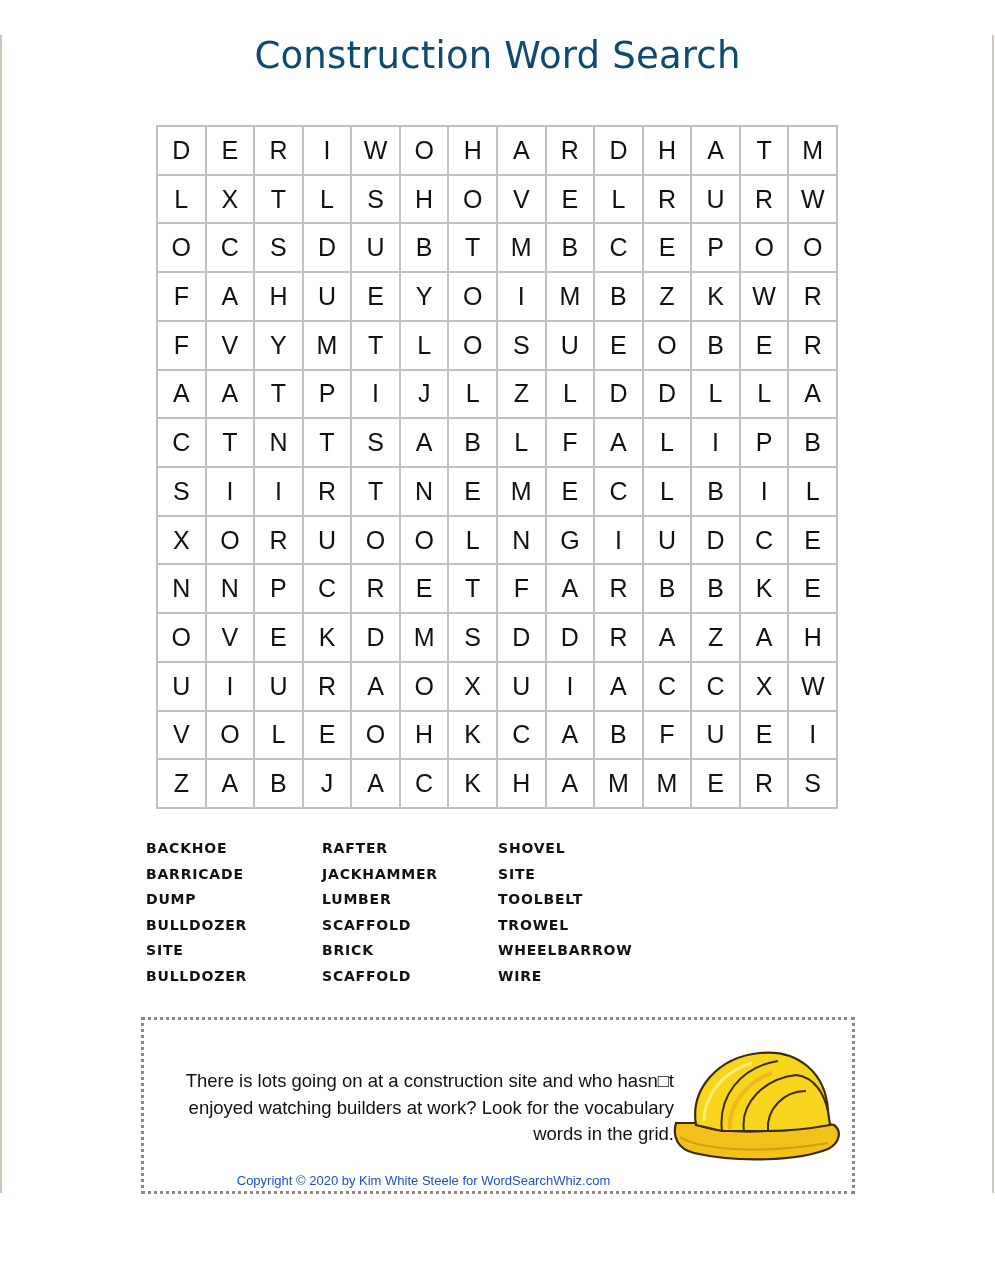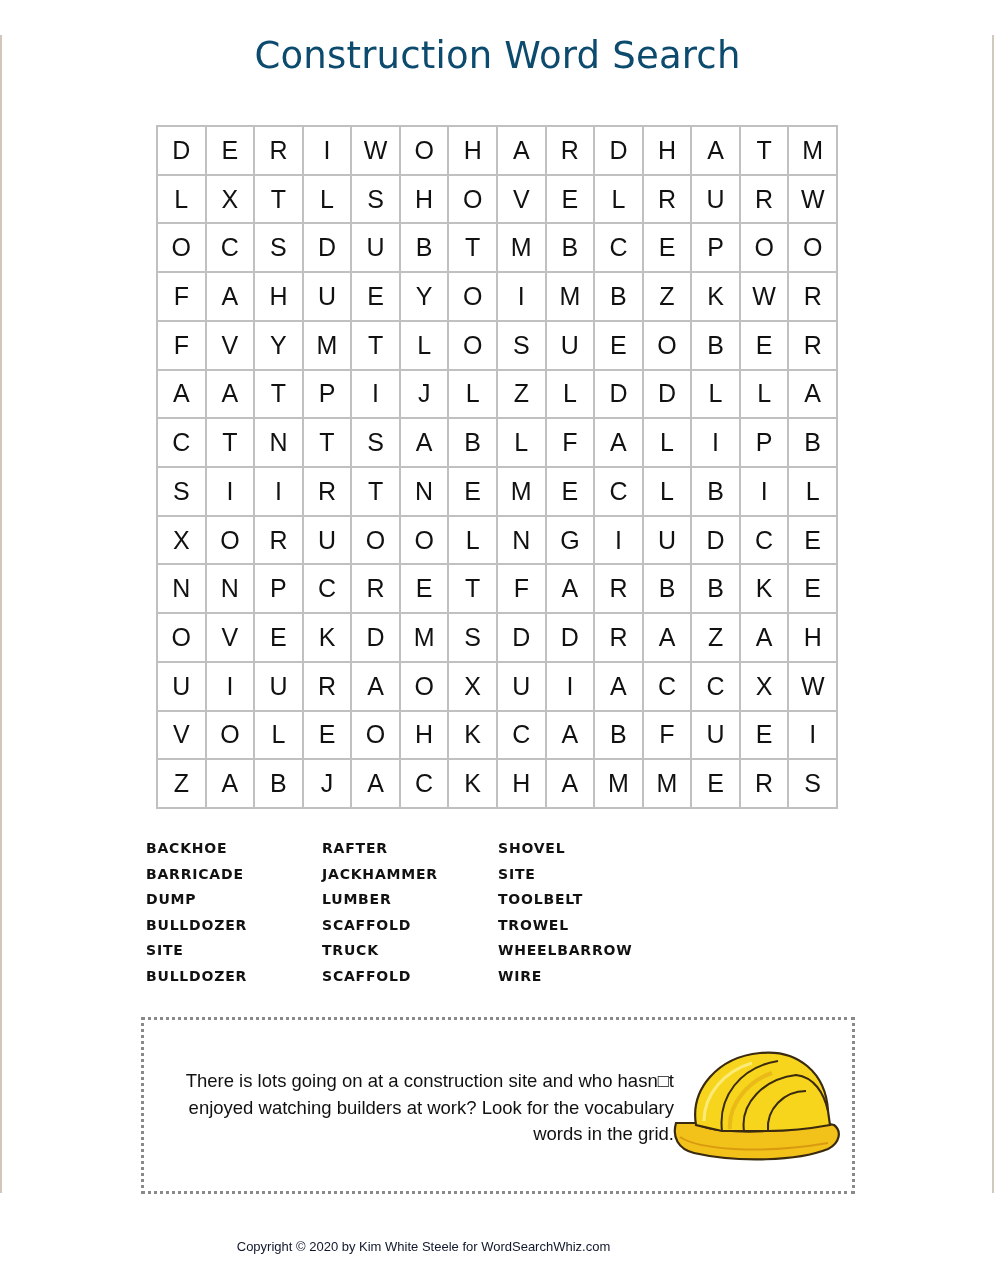--- a/index.html
+++ b/index.html
@@ -8,21 +8,21 @@
   .edge-right { position:absolute; left:992px; top:35px; width:2px; height:1158px; background:#cfcabd; }
   .title { position:absolute; left:0; width:995px; top:34px; text-align:center; font-family:"DejaVu Sans", sans-serif; font-size:37px; color:#0c4a6e; letter-spacing:0.2px; }
   .grid { position:absolute; left:156px; top:125px; width:682px; height:684px; display:grid; grid-template-columns:repeat(14, 1fr); grid-template-rows:repeat(14, 1fr); border-top:2px solid #c0c0c0; border-left:2px solid #c0c0c0; box-sizing:border-box; }
   .cell { border-right:2px solid #c0c0c0; border-bottom:2px solid #c0c0c0; display:flex; align-items:center; justify-content:center; font-family:"Liberation Sans", sans-serif; font-size:25px; color:#111; box-sizing:border-box; }
   .wordlist { position:absolute; left:146px; top:836px; width:704px; display:grid; grid-template-columns:repeat(4, 176px); }
   .col { display:flex; flex-direction:column; align-items:flex-start; }
   .word { font-family:"DejaVu Sans", sans-serif; font-weight:bold; font-size:14px; line-height:25.6px; color:#111; letter-spacing:0.8px; }
   .info-box { position:absolute; left:141px; top:1017px; width:714px; height:177px; border:3px dotted #8a8a8a; box-sizing:border-box; }
   .info-text { position:absolute; left:20px; top:48px; width:510px; text-align:right; font-family:"Liberation Sans", sans-serif; font-size:18.5px; line-height:26.5px; color:#111; }
   .hardhat { position:absolute; left:524px; top:25px; width:176px; height:118px; }
-  .copyright { position:absolute; left:0; width:847px; top:1239px; text-align:center; font-family:"Liberation Sans", sans-serif; font-size:13px; color:#0f172a; }
+  .copyright { position:absolute; left:0; width:847px; top:1173px; text-align:center; font-family:"Liberation Sans", sans-serif; font-size:13px; color:#1d4ed8; }
 </style>
 </head>
 <body>
 
 <div class="edge-left"></div>
 <div class="edge-right"></div>
 
 <div class="title">Construction Word Search</div>
 
 <div class="grid" id="grid">
@@ -231,21 +231,21 @@
       <div class="word">DUMP</div>
       <div class="word">BULLDOZER</div>
       <div class="word">SITE</div>
       <div class="word">BULLDOZER</div>
     </div>
     <div class="col">
       <div class="word">RAFTER</div>
       <div class="word">JACKHAMMER</div>
       <div class="word">LUMBER</div>
       <div class="word">SCAFFOLD</div>
-      <div class="word">TRUCK</div>
+      <div class="word">BRICK</div>
       <div class="word">SCAFFOLD</div>
     </div>
     <div class="col">
       <div class="word">SHOVEL</div>
       <div class="word">SITE</div>
       <div class="word">TOOLBELT</div>
       <div class="word">TROWEL</div>
       <div class="word">WHEELBARROW</div>
       <div class="word">WIRE</div>
     </div>

